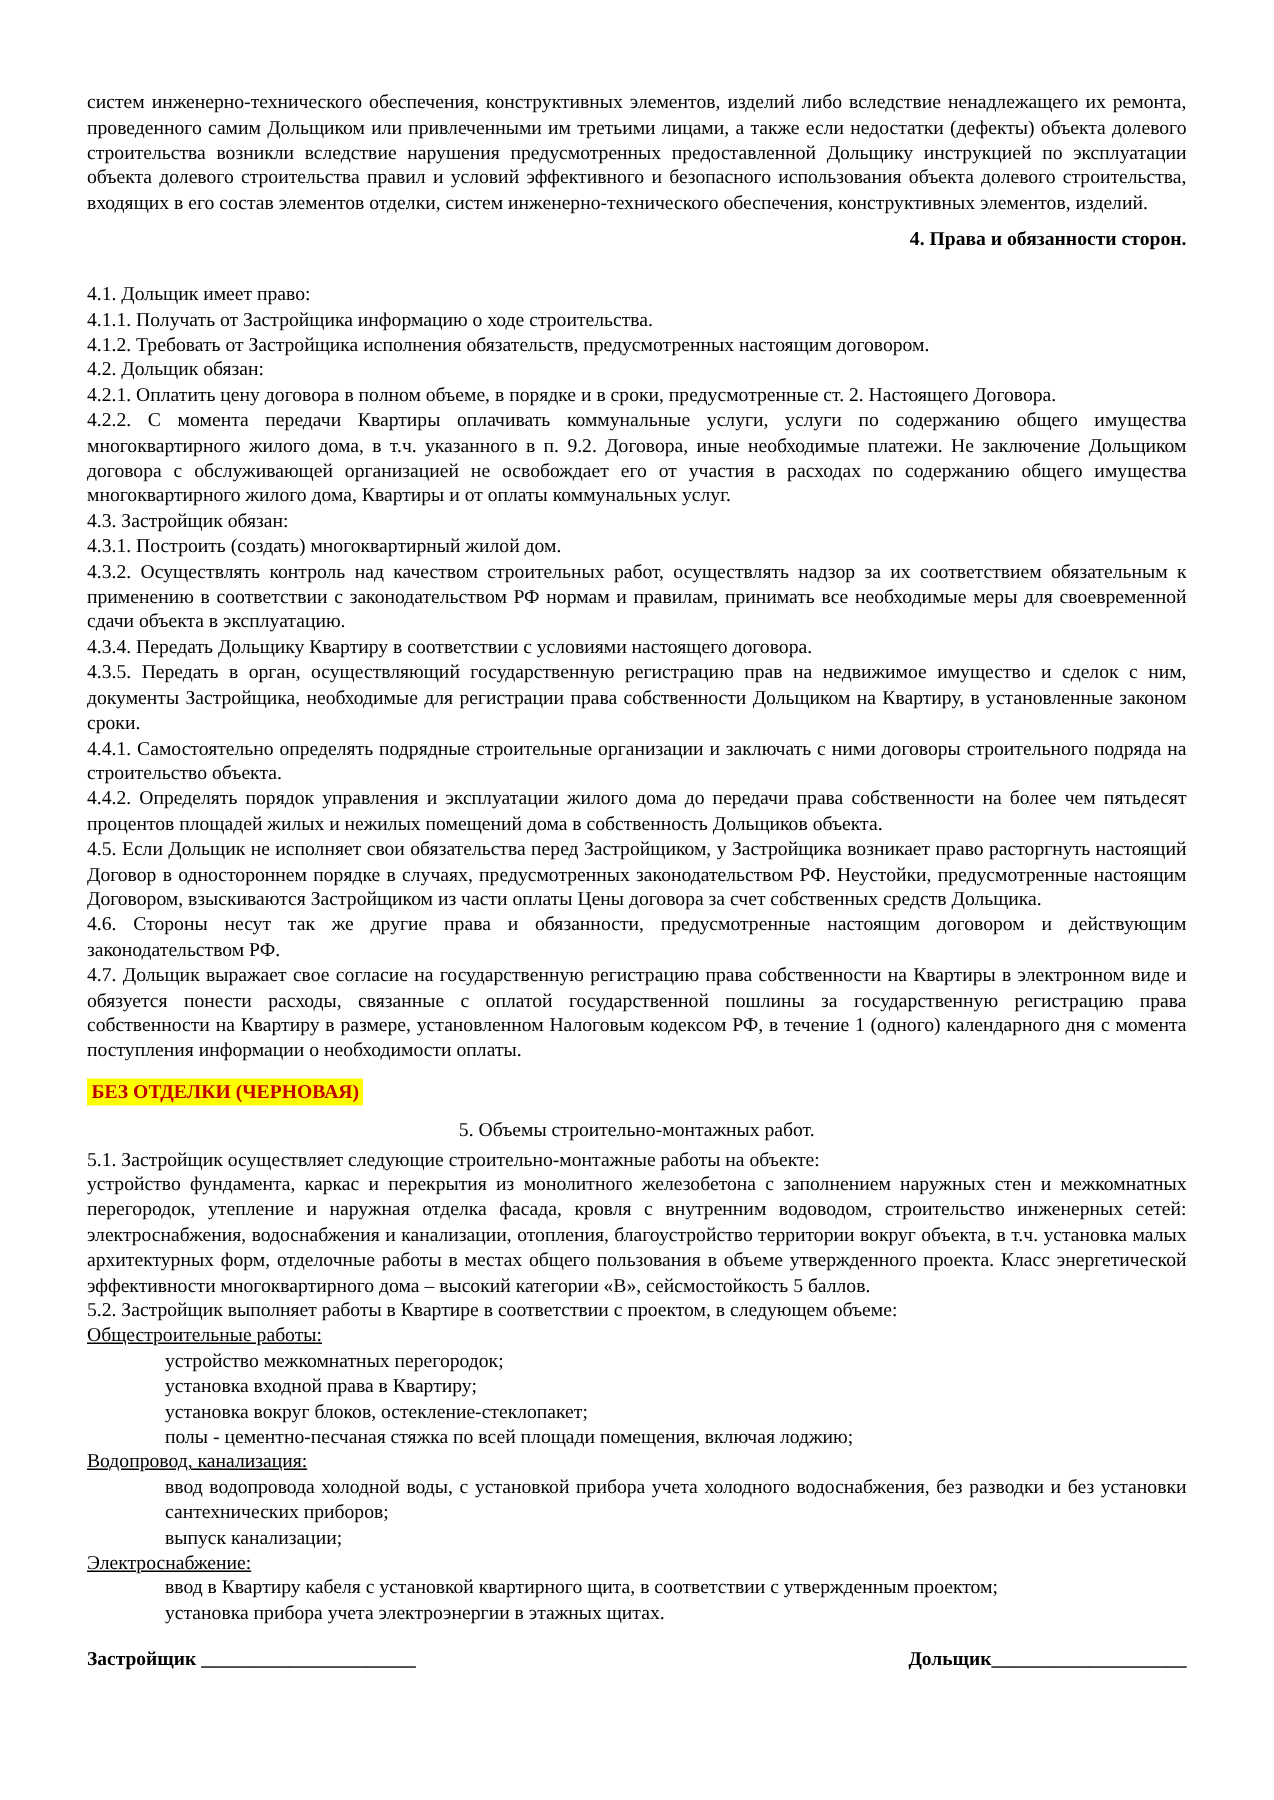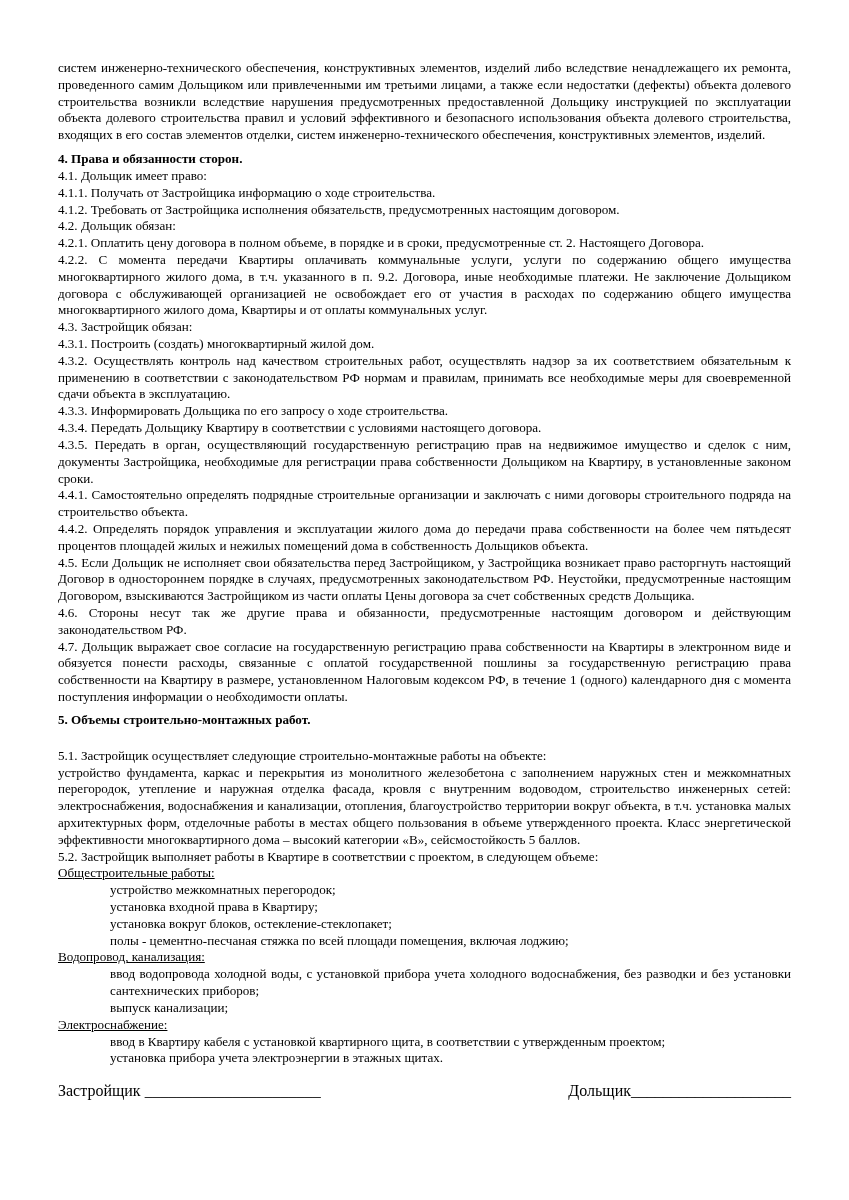--- a/index.html
+++ b/index.html
@@ -27,30 +27,30 @@
     text-align: justify;
     text-justify: inter-word;
   }
   p {
     margin: 0;
   }
   .para {
     text-align: justify;
   }
   .heading {
-    text-align: left;
+    text-align: right;
     font-weight: bold;
     margin-top: 7px;
-    margin-bottom: 0;
+    margin-bottom: 20px;
   }
   .heading2 {
-    text-align: left;
-    font-weight: bold;
+    text-align: center;
+    font-weight: normal;
     margin-top: 6px;
-    margin-bottom: 19px;
+    margin-bottom: 3px;
   }
   .highlight {
     display: inline-block;
     background: #ffff00;
     color: #c00000;
     font-weight: bold;
     padding: 1px 3px 1px 3px;
     margin-top: 10px;
     margin-bottom: 2px;
     line-height: 1.2;
@@ -59,21 +59,22 @@
     text-decoration: underline;
   }
   .indent-sub {
     padding-left: 52px;
     text-align: left;
   }
   .sign-row {
     display: flex;
     justify-content: space-between;
     margin-top: 14px;
-    font-size: 16px;
+    font-size: 13px;
+    font-weight: bold;
   }
   .sign-left, .sign-right {
     white-space: pre;
   }
 </style>
 </head>
 <body>
 
 <div class="page">
   <div class="doc-body">
@@ -84,29 +85,31 @@
 
     <p class="para">4.1. Дольщик имеет право:</p>
     <p class="para">4.1.1. Получать от Застройщика информацию о ходе строительства.</p>
     <p class="para">4.1.2. Требовать от Застройщика исполнения обязательств, предусмотренных настоящим договором.</p>
     <p class="para">4.2. Дольщик обязан:</p>
     <p class="para">4.2.1. Оплатить цену договора в полном объеме, в порядке и в сроки, предусмотренные ст. 2. Настоящего Договора.</p>
     <p class="para">4.2.2. С момента передачи Квартиры оплачивать коммунальные услуги, услуги по содержанию общего имущества многоквартирного жилого дома, в т.ч. указанного в п. 9.2. Договора, иные необходимые платежи. Не заключение Дольщиком договора с обслуживающей организацией не освобождает его от участия в расходах по содержанию общего имущества многоквартирного жилого дома, Квартиры и от оплаты коммунальных услуг.</p>
     <p class="para">4.3. Застройщик обязан:</p>
     <p class="para">4.3.1. Построить (создать) многоквартирный жилой дом.</p>
     <p class="para">4.3.2. Осуществлять контроль над качеством строительных работ, осуществлять надзор за их соответствием обязательным к применению в соответствии с законодательством РФ нормам и правилам, принимать все необходимые меры для своевременной сдачи объекта в эксплуатацию.</p>
-    <p class="para">4.3.3. Информировать Дольщика по его запросу о ходе строительства.</p>
     <p class="para">4.3.4. Передать Дольщику Квартиру в соответствии с условиями настоящего договора.</p>
     <p class="para">4.3.5. Передать в орган, осуществляющий государственную регистрацию прав на недвижимое имущество и сделок с ним, документы Застройщика, необходимые для регистрации права собственности Дольщиком на Квартиру, в установленные законом сроки.</p>
     <p class="para">4.4.1. Самостоятельно определять подрядные строительные организации и заключать с ними договоры строительного подряда на строительство объекта.</p>
     <p class="para">4.4.2. Определять порядок управления и эксплуатации жилого дома до передачи права собственности на более чем пятьдесят процентов площадей жилых и нежилых помещений дома в собственность Дольщиков объекта.</p>
     <p class="para">4.5. Если Дольщик не исполняет свои обязательства перед Застройщиком, у Застройщика возникает право расторгнуть настоящий Договор в одностороннем порядке в случаях, предусмотренных законодательством РФ.  Неустойки, предусмотренные настоящим Договором, взыскиваются Застройщиком из части оплаты Цены договора за счет собственных средств Дольщика.</p>
     <p class="para">4.6. Стороны несут так же другие права и обязанности, предусмотренные настоящим договором и действующим законодательством РФ.</p>
     <p class="para">4.7. Дольщик выражает свое согласие на государственную регистрацию права собственности на Квартиры в электронном виде и обязуется понести расходы, связанные с оплатой государственной пошлины за государственную регистрацию права собственности на Квартиру в размере, установленном Налоговым кодексом РФ, в течение 1 (одного) календарного дня с момента поступления информации о необходимости оплаты.</p>
 
+    <p style="margin:0;">
+      <span class="highlight">БЕЗ ОТДЕЛКИ (ЧЕРНОВАЯ)</span>
+    </p>
 
     <p class="heading2">5. Объемы строительно-монтажных работ.</p>
 
     <p class="para">5.1. Застройщик осуществляет следующие строительно-монтажные работы на объекте:</p>
     <p class="para">устройство фундамента, каркас и перекрытия из монолитного железобетона с заполнением наружных стен и межкомнатных перегородок, утепление и наружная отделка фасада, кровля с внутренним водоводом, строительство инженерных сетей: электроснабжения, водоснабжения и канализации, отопления, благоустройство территории вокруг объекта, в т.ч. установка малых архитектурных форм, отделочные работы в местах общего пользования в объеме утвержденного проекта. Класс энергетической эффективности многоквартирного дома – высокий категории «В», сейсмостойкость 5 баллов.</p>
     <p class="para">5.2. Застройщик выполняет работы в Квартире в соответствии с проектом, в следующем объеме:</p>
 
     <p class="para underline">Общестроительные работы:</p>
     <p class="indent-sub">устройство межкомнатных перегородок;</p>
     <p class="indent-sub">установка входной права в Квартиру;</p>

